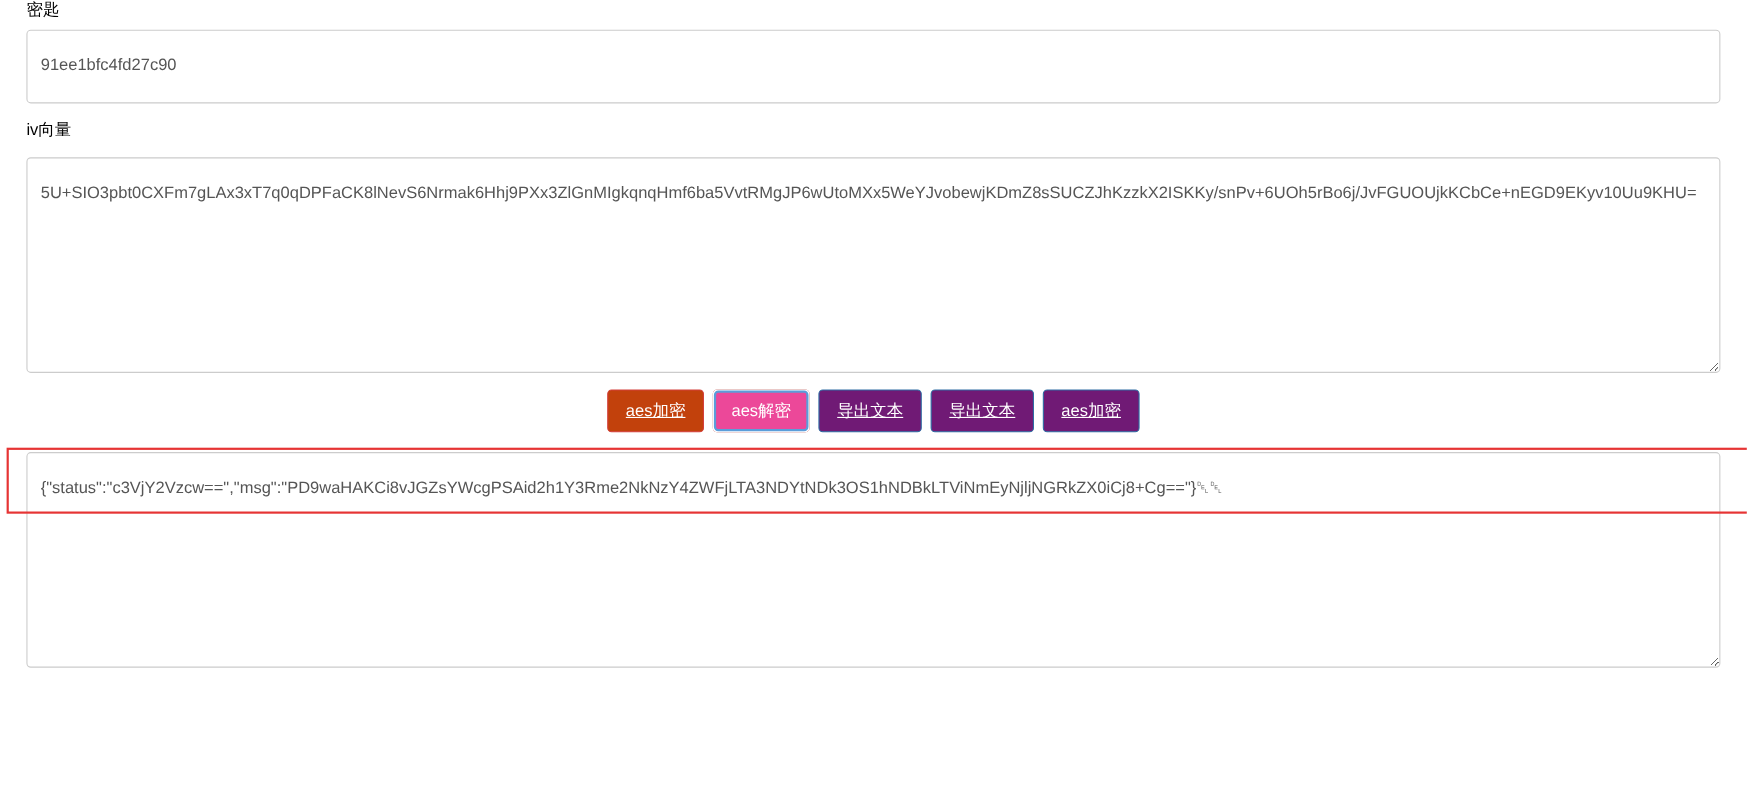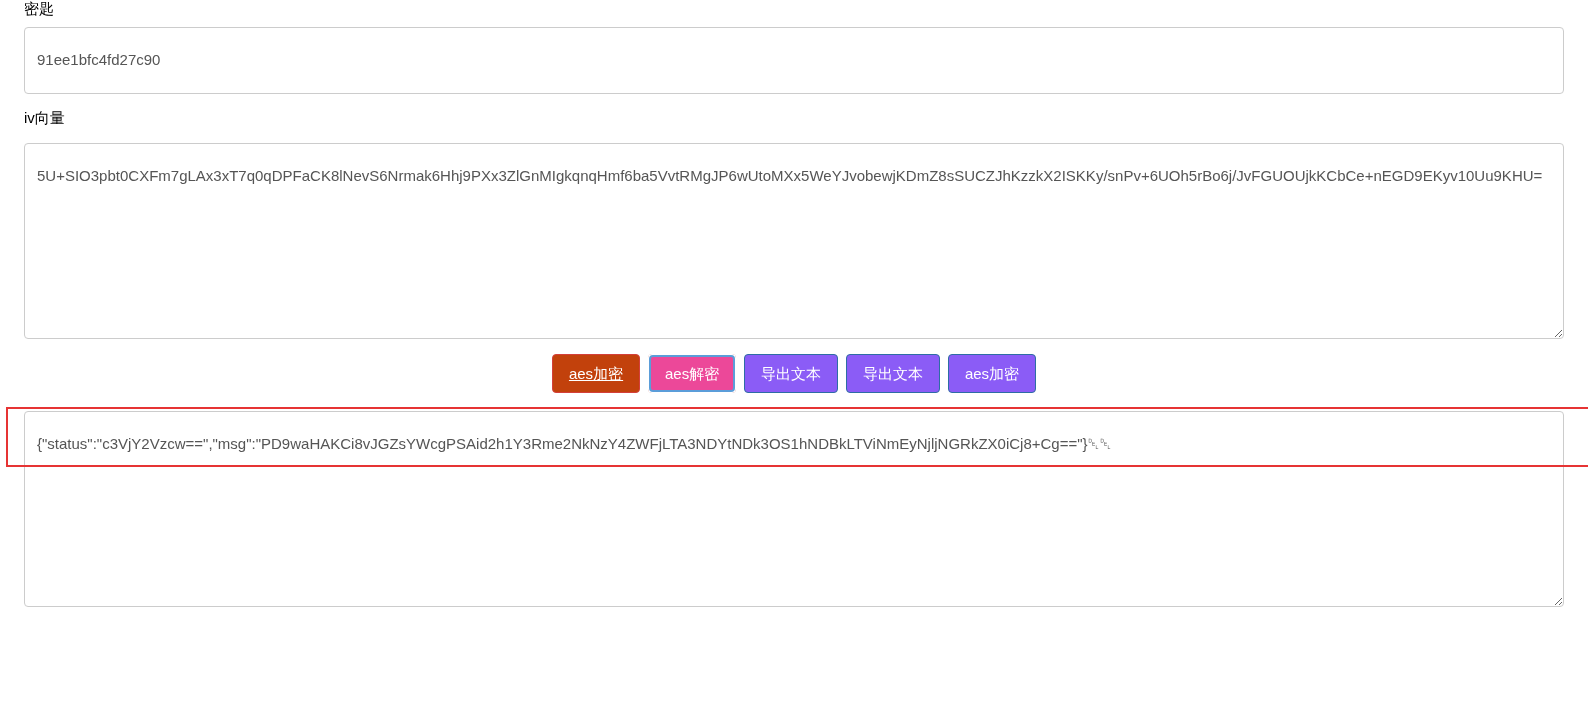--- a/index.html
+++ b/index.html
@@ -72,22 +72,23 @@
       border-color: #d43f3a;
       text-decoration: underline;
     }
     .btn-danger-active {
       background-color: #ec4899;
       border-color: #ac2925;
       outline: 4px auto #5b9dd9;
       outline-offset: -1px;
     }
     .btn-primary {
-      background-color: #8b5cf6;
+      background-color: #701a75;
       border-color: #2e6da4;
+      text-decoration: underline;
     }
     .result-wrapper {
       position: relative;
     }
     .highlight-overlay {
       position: absolute;
       top: -4px;
       left: -18px;
       right: -50px;
       height: 60px;

